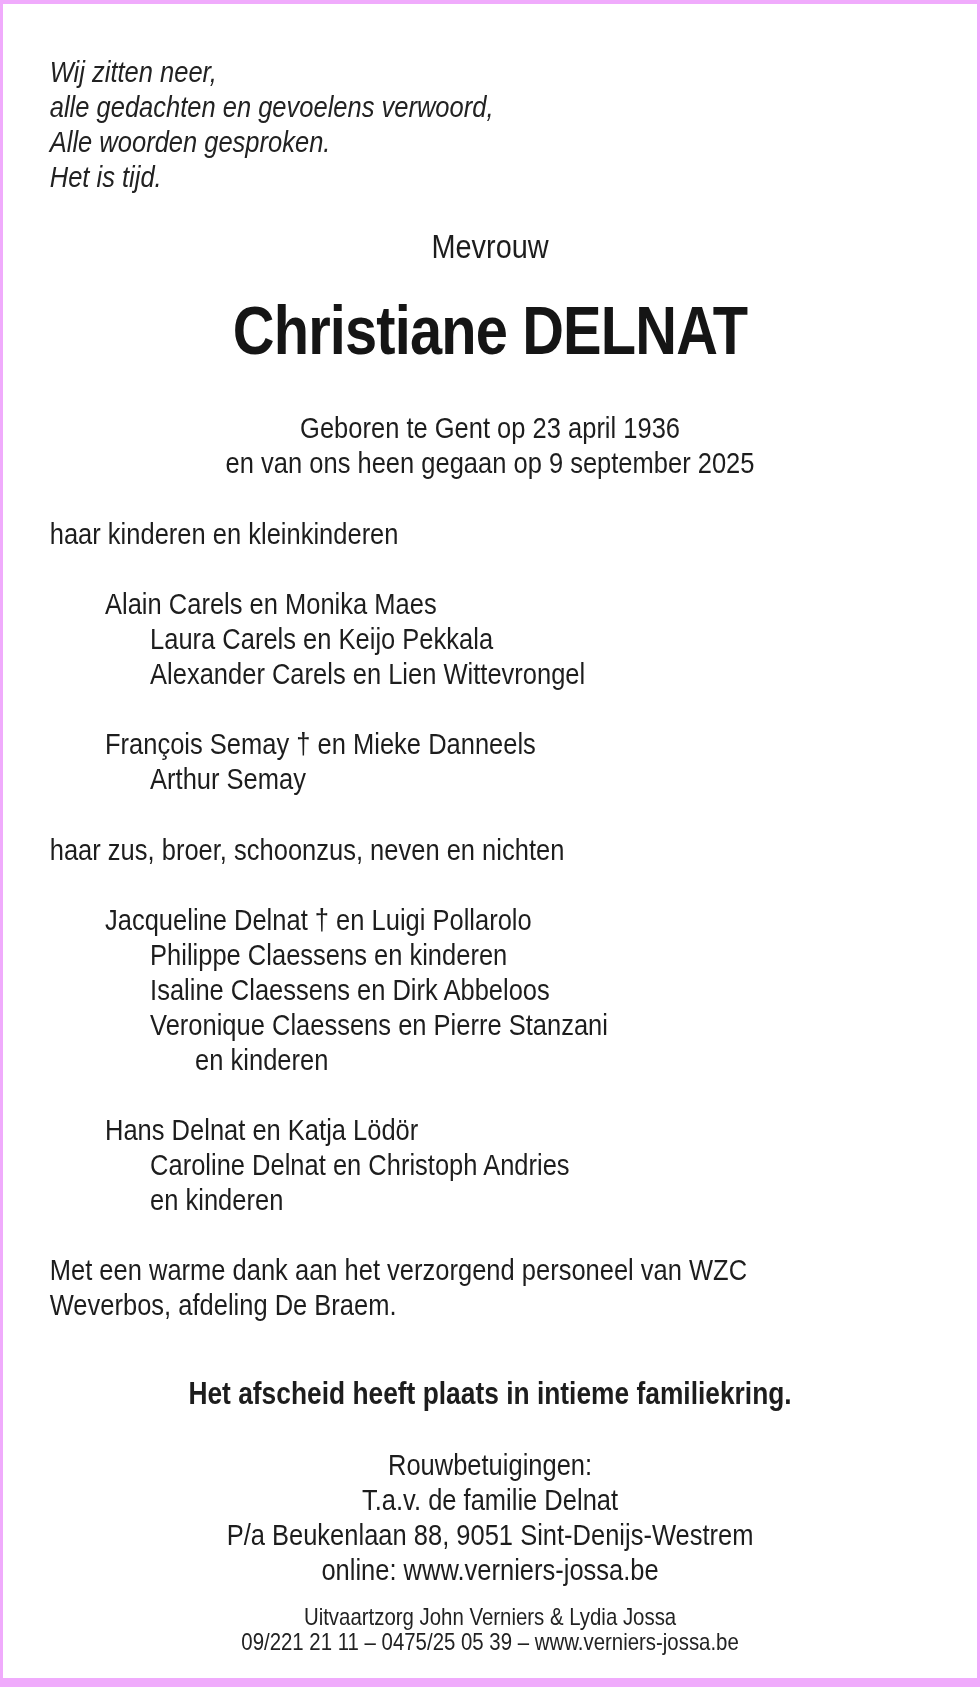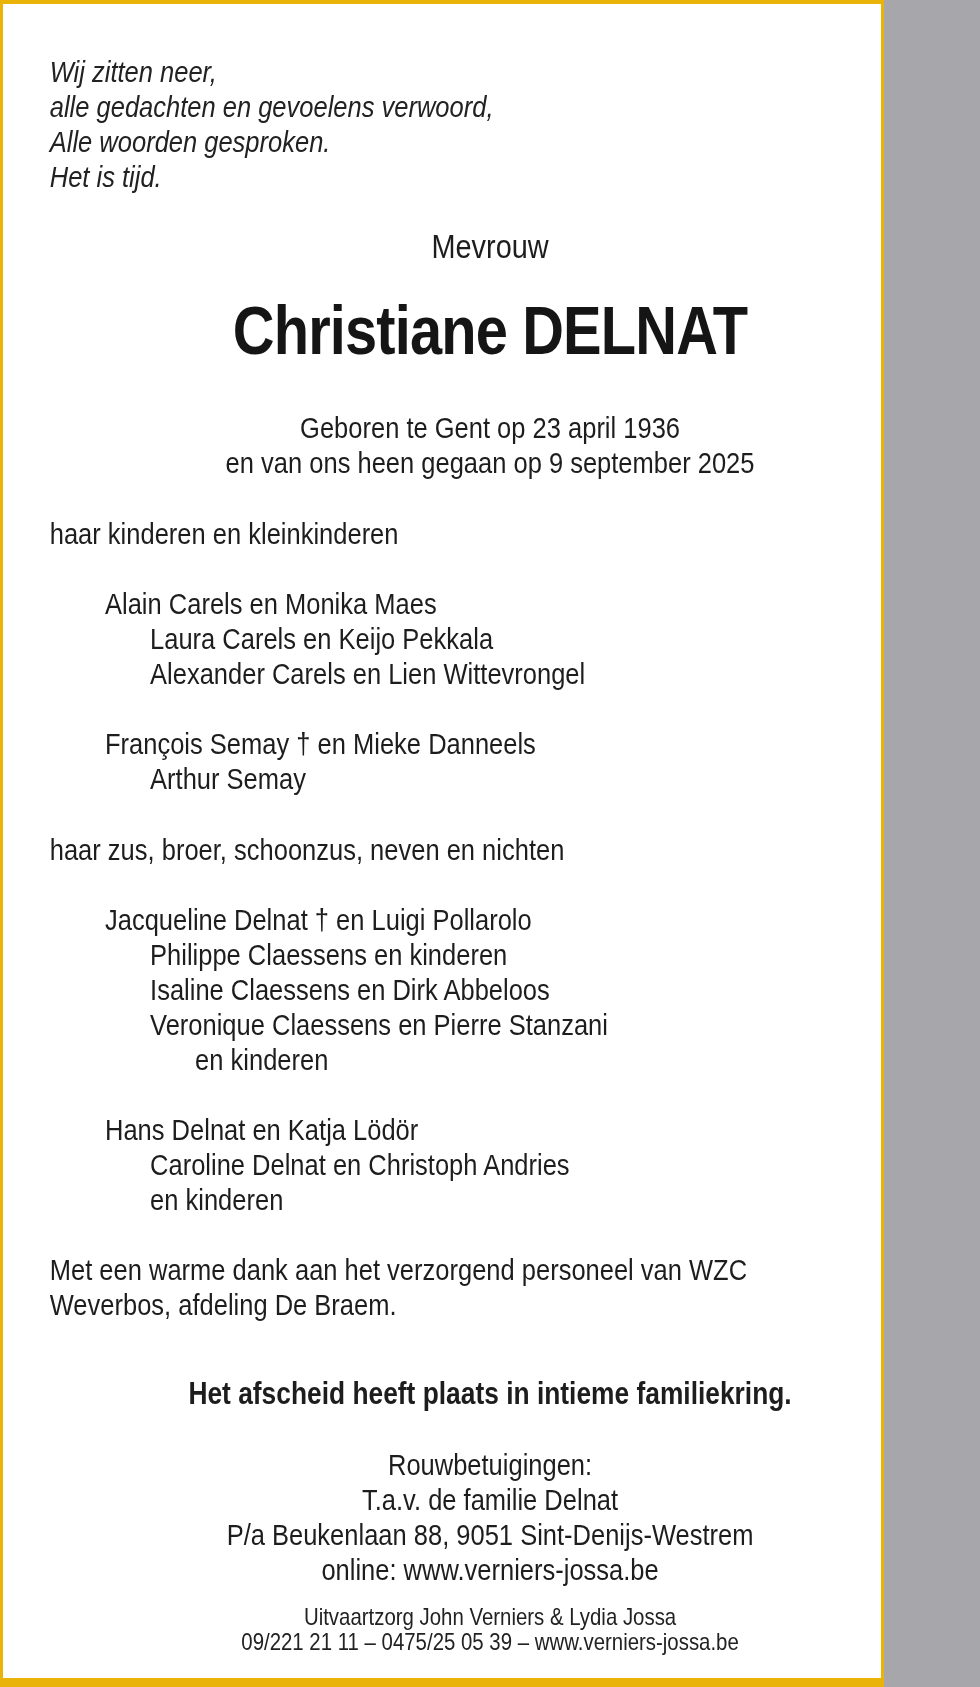--- a/index.html
+++ b/index.html
@@ -6,23 +6,23 @@
     margin: 0;
     padding: 0;
     width: 980px;
     height: 1687px;
     overflow: hidden;
     background: #a7a7ab;
     font-family: "Liberation Sans", sans-serif;
   }
   .page-frame {
     position: relative;
-    width: 884px;
+    width: 980px;
     height: 1687px;
-    background: #eab308;
+    background: #f0abfc;
   }
   .card {
     position: absolute;
     top: 4px;
     left: 3px;
     right: 3px;
     bottom: 9px;
     background: #ffffff;
   }
   

